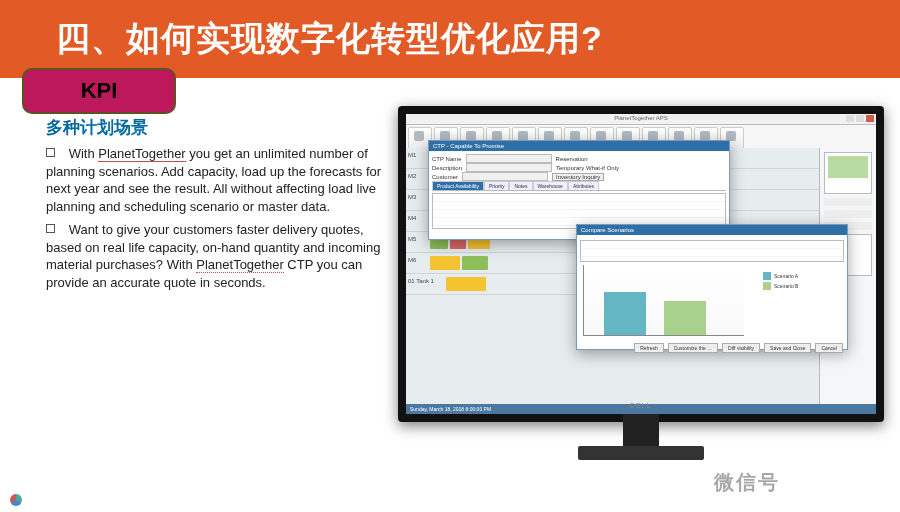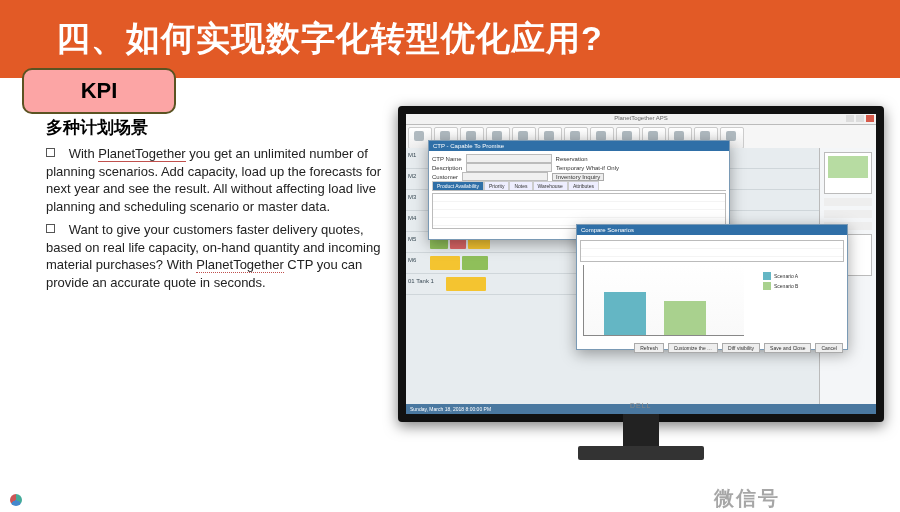--- a/index.html
+++ b/index.html
@@ -22,21 +22,21 @@
     font-size: 34px;
     font-weight: 800;
     letter-spacing: 1px;
   }
   .kpi-tag {
     position: absolute;
     top: 68px;
     left: 22px;
     width: 150px;
     height: 42px;
-    background: #fca5a5;
+    background: #be185d;
     border: 2px solid #5b5322;
     border-radius: 10px;
     display: flex;
     align-items: center;
     justify-content: center;
     font-size: 22px;
     font-weight: 700;
     color: #000;
   }
   .content {
@@ -47,21 +47,21 @@
   }
   .left {
     width: 340px;
     font-size: 13px;
     color: #222;
   }
   .left h3 {
     margin: 10px 0 6px 0;
     font-size: 17px;
     font-weight: 800;
-    color: #000000;
+    color: #0369a1;
   }
   .left p {
     margin: 2px 0 6px 0;
     line-height: 1.35;
   }
   .sq {
     display: inline-block;
     width: 7px;
     height: 7px;
     border: 1px solid #555;
@@ -248,21 +248,21 @@
   .side .sl{ margin:4px; height:8px; background:#eee;}
 
   .statusbar{ position:absolute; bottom:0; left:0; right:0; height:10px; background:#4a78a0; color:#fff; font-size:5px; line-height:10px; padding-left:4px;}
 
   .footer-logo{
     position:absolute; left:10px; bottom:6px;
     width:12px;height:12px;border-radius:50%;
     background:conic-gradient(#4a9 0 120deg,#48c 120deg 240deg,#c55 240deg 360deg);
   }
   .watermark{
-    position:absolute; right:120px; bottom:0;
+    position:absolute; right:120px; bottom:16px;
     font-size:20px; color:rgba(0,0,0,0.35); font-weight:600;
     letter-spacing:2px;
   }
 </style>
 </head>
 <body>
 
 <div class="header">
   <span>四、如何实现数字化转型优化应用?</span>
 </div>

